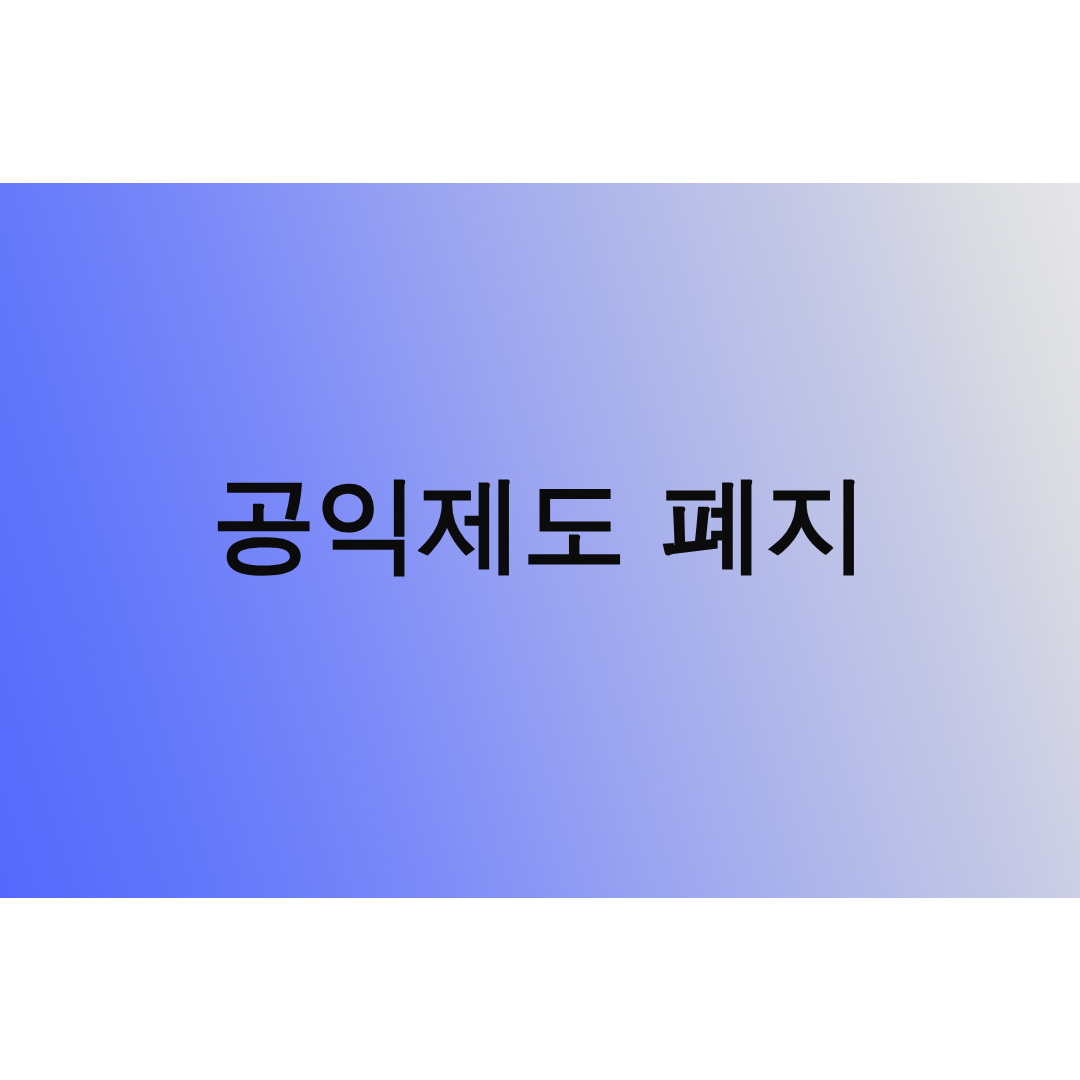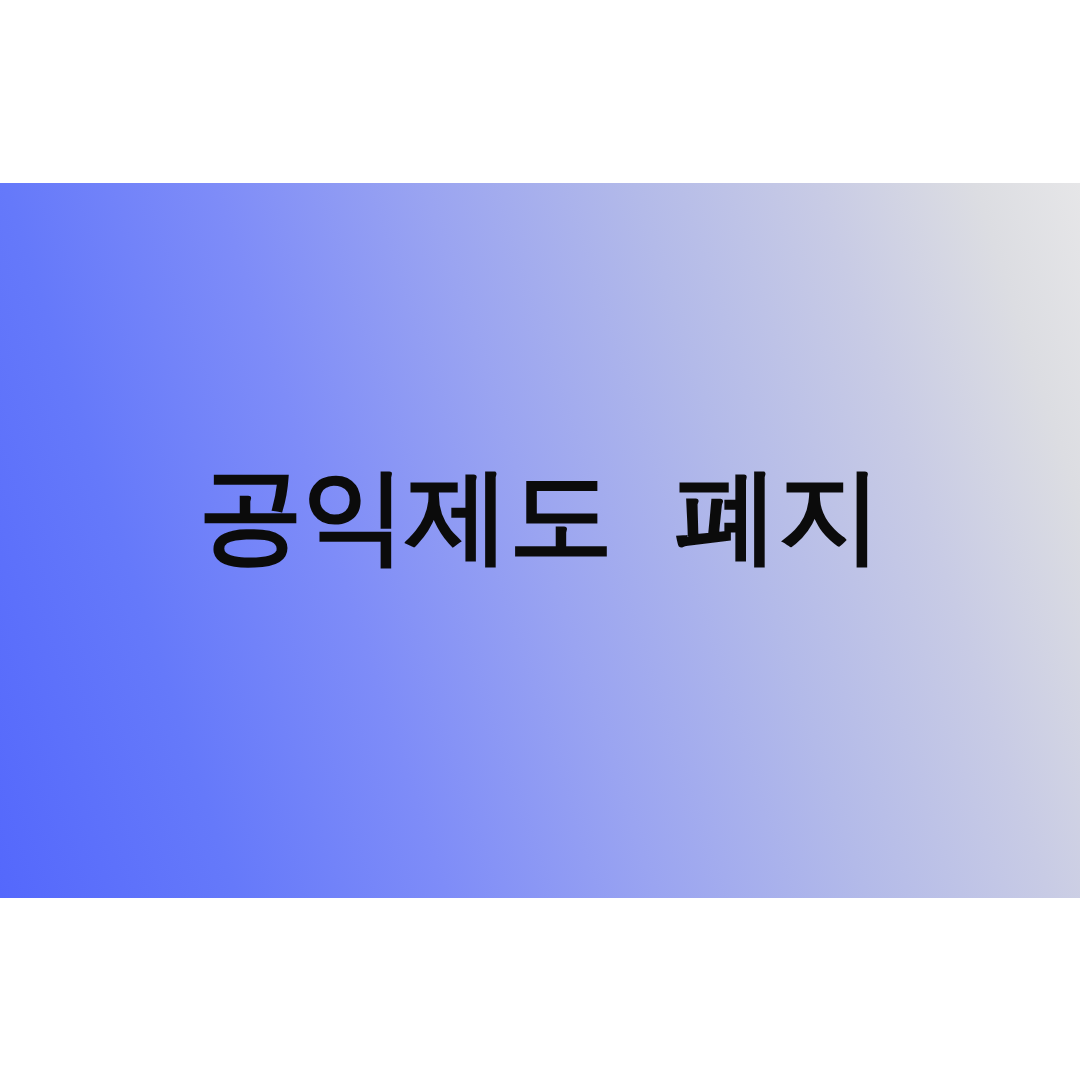--- a/index.html
+++ b/index.html
@@ -75,19 +75,19 @@
 </style>
 </head>
 <body>
 
 <div id="stage" style="background: rgb(255, 255, 255);">
 
   <div class="band-white top" style="background: rgb(255, 255, 255);"></div>
 
   <div id="slide" style="background: linear-gradient(72deg, rgb(84, 104, 252) 0%, rgb(101, 121, 250) 18%, rgb(126, 140, 248) 34%, rgb(154, 164, 241) 50%, rgb(179, 186, 233) 66%, rgb(200, 203, 229) 80%, rgb(220, 221, 226) 92%, rgb(230, 230, 232) 100%);">
     <div id="slide-inner">
-      <h1 id="headline" style="color: rgb(11, 11, 11); font-family: Liberation Mono, monospace;">공익제도 폐지</h1>
+      <h1 id="headline" style="color: rgb(11, 11, 11);">공익제도 폐지</h1>
     </div>
   </div>
 
   <div class="band-white bottom" style="background: rgb(255, 255, 255);"></div>
 
 </div>
 
 </body></html>

